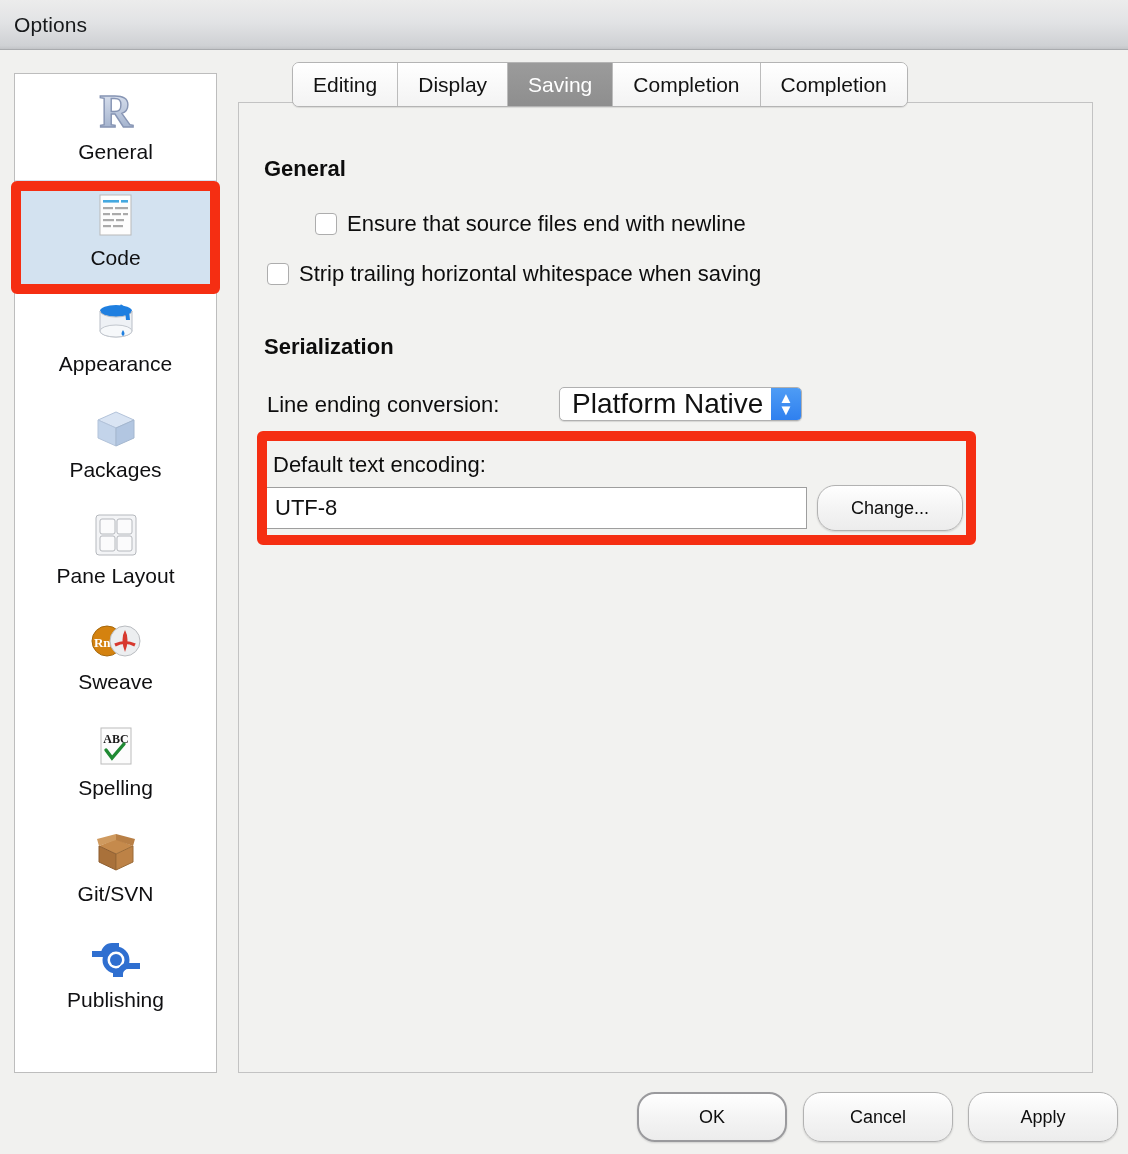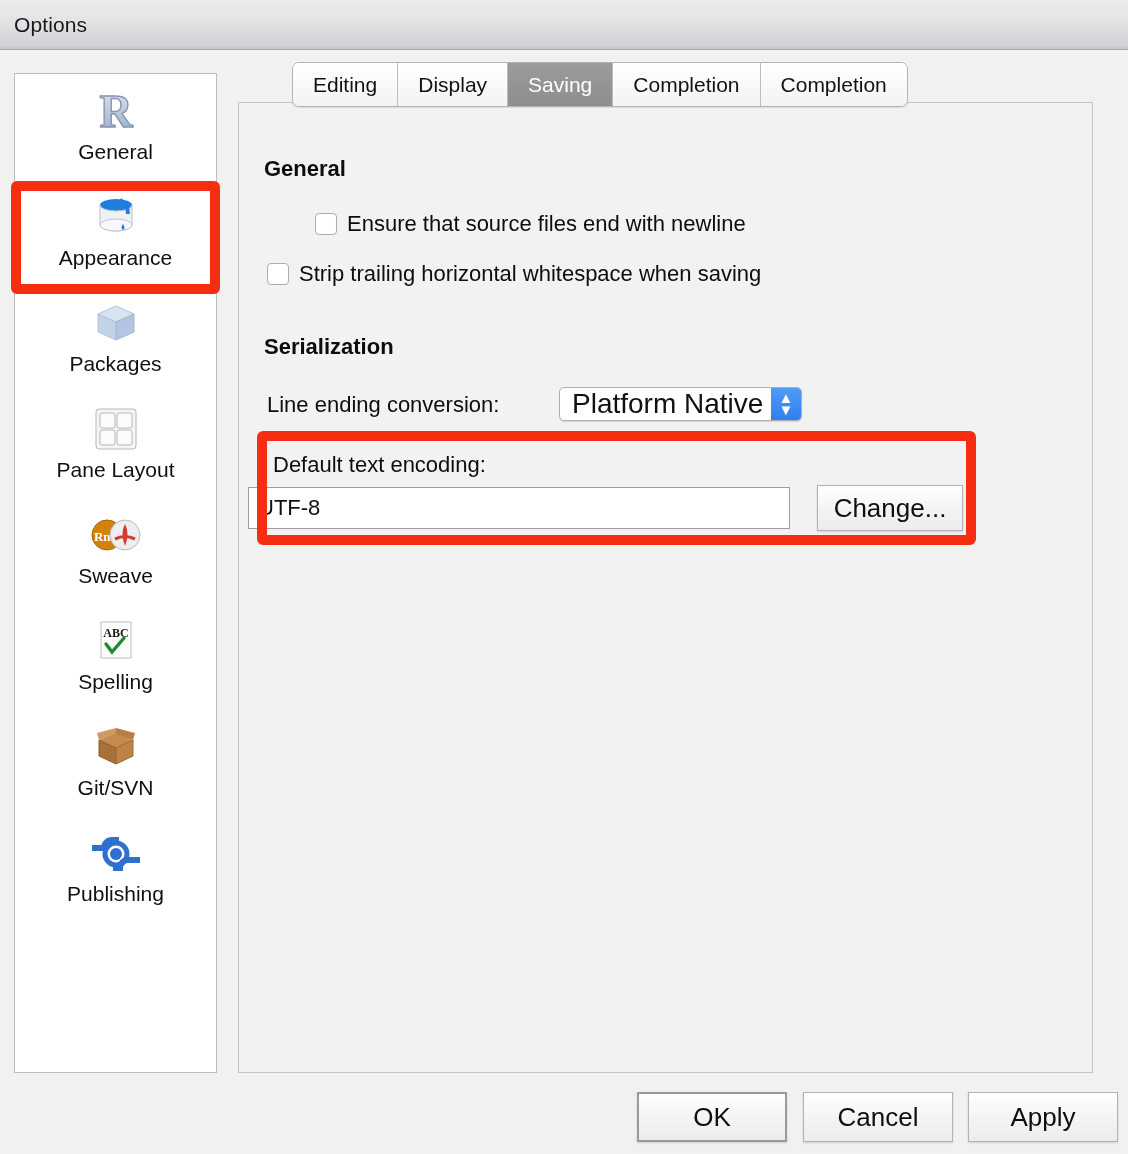--- a/index.html
+++ b/index.html
@@ -129,22 +129,22 @@
     border: 1px solid #9e9e9e;
     display: flex; align-items: center;
   }
   .textfield .tv { padding-left: 9px; font-size: 22px; color: #111; }
 
   .btn {
     position: absolute;
     display: flex; align-items: center; justify-content: center;
     background: linear-gradient(to bottom, #ffffff 0%, #f4f4f4 52%, #ececec 100%);
     border: 1px solid #b2b2b2;
-    border-radius: 0;
-    font-size: 26px; color: #0e0e0e;
+    border-radius: 18px;
+    font-size: 18px; color: #0e0e0e;
     box-shadow: 0 1px 2px rgba(0,0,0,.14);
   }
   .btn.default { border: 2px solid #9a9a9d; }
 
   
   .annot {
     position: absolute;
     border: 10px solid #f52e12;
     border-radius: 6px;
     pointer-events: none;
@@ -169,20 +169,39 @@
               <stop offset="0" stop-color="#e3e9f4"></stop>
                 <stop offset="1" stop-color="#97a8c6"></stop>
             </linearGradient>
           </defs>
           <text x="28" y="42" font-family="'Liberation Serif',serif" font-size="46" font-weight="bold" text-anchor="middle" fill="url(#rg)" stroke="#8795b4" stroke-width="1.4">R</text>
         </svg>
       </div>
       <div class="side-label">General</div>
     </div>
 
+    <div class="side-item selected">
+      <div class="side-icon">
+        <svg width="44" height="50" viewBox="0 0 44 50">
+          <rect x="6" y="3" width="31" height="40" fill="#fdfdfd" stroke="#b9b9b9"></rect>
+          <rect x="9" y="8" width="16" height="2.6" fill="#44a8e0"></rect>
+          <rect x="27" y="8" width="7" height="2.6" fill="#44a8e0"></rect>
+          <rect x="9" y="15" width="10" height="2.2" fill="#aaa"></rect>
+          <rect x="21" y="15" width="13" height="2.2" fill="#aaa"></rect>
+          <rect x="9" y="21" width="7" height="2.2" fill="#aaa"></rect>
+          <rect x="18" y="21" width="9" height="2.2" fill="#aaa"></rect>
+          <rect x="29" y="21" width="5" height="2.2" fill="#aaa"></rect>
+          <rect x="9" y="27" width="11" height="2.2" fill="#aaa"></rect>
+          <rect x="22" y="27" width="8" height="2.2" fill="#aaa"></rect>
+          <rect x="9" y="33" width="8" height="2.2" fill="#aaa"></rect>
+          <rect x="19" y="33" width="10" height="2.2" fill="#aaa"></rect>
+        </svg>
+      </div>
+      <div class="side-label">Code</div>
+    </div>
 
     <div class="side-item">
       <div class="side-icon">
         <svg width="52" height="50" viewBox="0 0 52 50">
           <ellipse cx="26" cy="13" rx="16" ry="6" fill="#1f7fe0"></ellipse>
           <path d="M10 13 v20 a16 6 0 0 0 32 0 V13 a16 6 0 0 1 -32 0 z" fill="#eef1f5" stroke="#b9bec7"></path>
           <ellipse cx="26" cy="33" rx="16" ry="6" fill="#f6f8fa" stroke="#c2c7ce"></ellipse>
           <path d="M30 8 q8 4 8 14" stroke="#1f7fe0" stroke-width="4" fill="none"></path>
           <path d="M33 32 q3 4 0 6 q-3 -2 0 -6z" fill="#1f7fe0"></path>
         </svg>
@@ -306,21 +325,21 @@
   <div class="popup" style="left:559px; top:387px;">
     <div class="pv">Platform Native</div>
     <div class="stepper">
       <span>▲</span>
         <span>▼</span>
     </div>
   </div>
 
   <div class="field-label" style="position:absolute; left:267px; top:452px;padding-left:6px;">Default text encoding:</div>
 
-  <div class="textfield" style="left:248px; top:487px; width:542px;">
+  <div class="textfield" style="left:265px; top:487px; width:542px;">
     <div class="tv">UTF-8</div>
   </div>
 
   <div class="btn" style="left:817px; top:485px; width:146px; height:46px;">
     <span>Change...</span>
   </div>
 
   <div class="annot" style="left:257px; top:431px; width:719px; height:114px;"></div>
 
   <div class="btn default" style="left:637px; top:1092px; width:150px; height:50px;">

